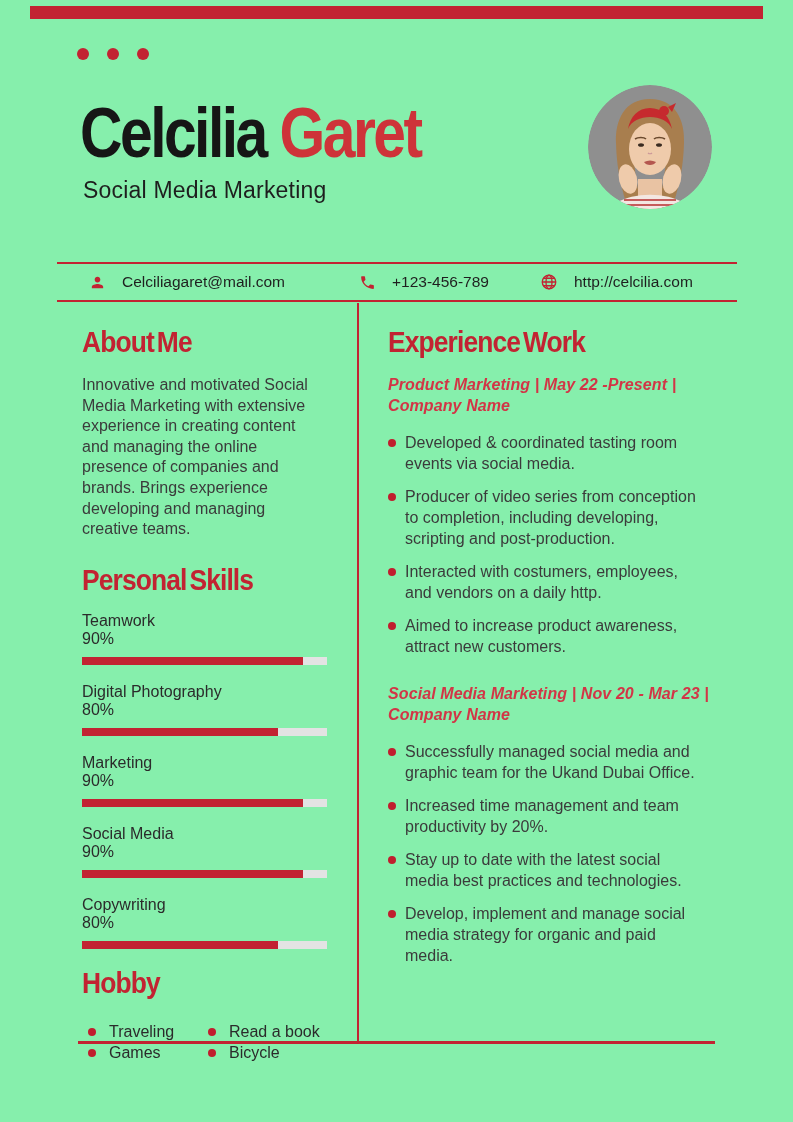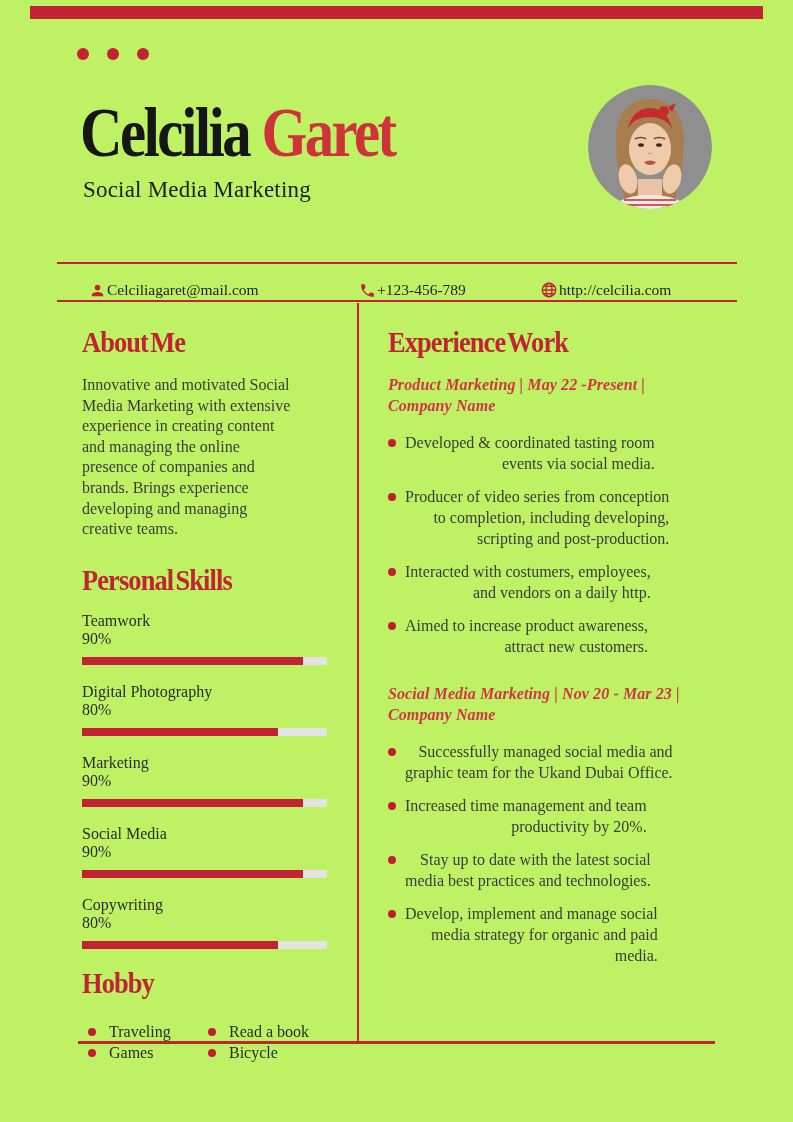--- a/index.html
+++ b/index.html
@@ -1,40 +1,40 @@
 <!DOCTYPE html>
 <html><head>
 <meta charset="utf-8">
 <style>
   * { margin:0; padding:0; box-sizing:border-box; }
   html,body { background:#ffffff; }
   .page {
-    position:relative; width:793px; height:1122px; background:#bef264;
-    font-family:Liberation Serif, serif; overflow:hidden;
+    position:relative; width:793px; height:1122px; background:#86efac;
+    font-family:Liberation Sans, sans-serif; overflow:hidden;
     --accent:#C22332; --name-red:#CE3339; --job-red:#D23546;
     --ink:#161616; --body:#3B3B3B;
   }
   
   .top-bar { position:absolute; left:30px; top:6px; width:733px; height:13px; background:var(--accent); }
   .dots { position:absolute; left:77px; top:48px; display:flex; gap:18px; }
   .dots i { width:12px; height:12px; border-radius:50%; background:var(--accent); display:block; }
   .name {
     position:absolute; left:80px; top:98px; font-size:70px; font-weight:700;
     letter-spacing:-3px; line-height:1; color:var(--ink); white-space:nowrap;
     transform:scaleX(0.84); transform-origin:left top;
   }
   .name .red { color:var(--name-red); }
   .subtitle { position:absolute; left:83px; top:177px; font-size:23px; color:#1E1E1E; letter-spacing:0.2px; }
   .photo { position:absolute; left:588px; top:85px; width:124px; height:124px; border-radius:50%; overflow:hidden; }
   
   .contact {
     position:absolute; left:57px; top:262px; width:680px; height:40px;
     border-top:2px solid var(--accent); border-bottom:2px solid var(--accent);
   }
-  .contact-item { position:absolute; top:12px; height:28px; display:flex; align-items:center; gap:1px; font-size:15.5px; color:#1F1F1F; }
+  .contact-item { position:absolute; top:4px; height:28px; display:flex; align-items:center; gap:16px; font-size:15.5px; color:#1F1F1F; }
   .contact-item svg { flex:0 0 auto; }
   .ci-email { left:32px; } .ci-phone { left:302px; } .ci-web { left:483px; }
   
   .divider { position:absolute; left:357px; top:303px; width:2px; height:740px; background:var(--accent); }
   .bottom-line { position:absolute; left:78px; top:1041px; width:637px; height:3px; background:var(--accent); }
   .col-left { position:absolute; left:82px; top:326px; width:250px; }
   .col-right { position:absolute; left:388px; top:326px; width:334px; }
   h2.sec {
     font-size:30px; font-weight:700; color:var(--accent); line-height:32px;
     letter-spacing:-1px; word-spacing:-4px; transform:scaleX(0.88); transform-origin:left top;
@@ -57,21 +57,21 @@
   .dot { width:8px; height:8px; border-radius:50%; background:#C01E2E; flex:0 0 auto; }
   
   .job-heading {
     margin-top:16px; font-size:16px; line-height:21px; font-style:italic; font-weight:700;
     color:var(--job-red); white-space:pre-line; letter-spacing:0.1px;
   }
   .job2 { margin-top:26px; }
   ul.bullets { list-style:none; margin-top:16px; }
   ul.bullets li { display:flex; gap:9px; margin-bottom:12px; }
   ul.bullets .dot { margin-top:7px; }
-  .bullet-text { font-size:16px; line-height:21px; color:var(--body); white-space:pre-line;text-align:right; }
+  .bullet-text { font-size:16px; line-height:21px; color:var(--body); white-space:pre-line; }
 </style>
 </head>
 <body>
 
 <div class="page" style="--accent: #C22332; --name-red: #CE3339; --job-red: #D23546;">
 
   <div class="top-bar"></div>
 
   <div class="dots">
     <i></i>

